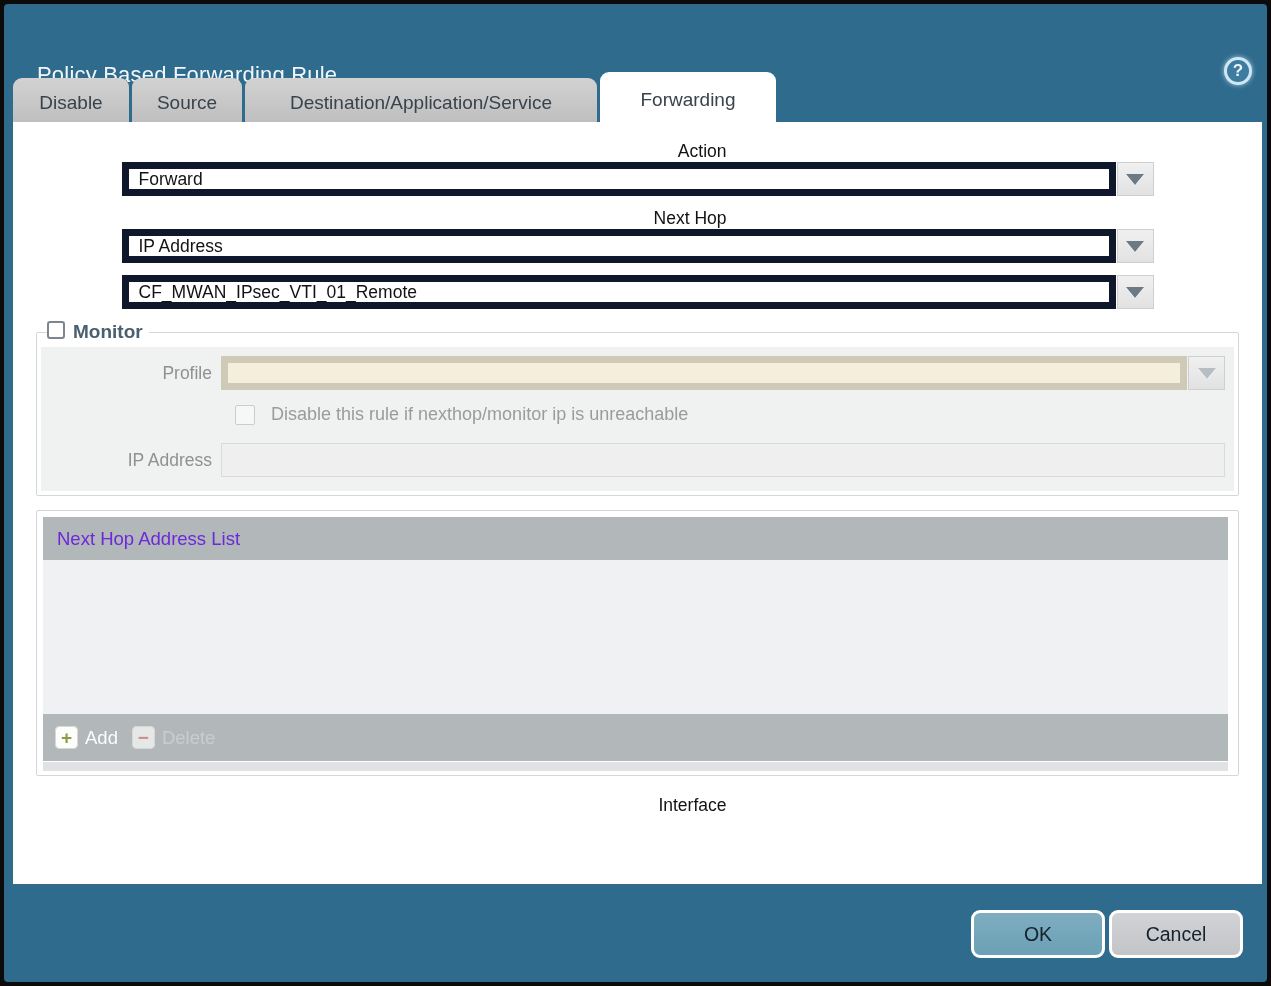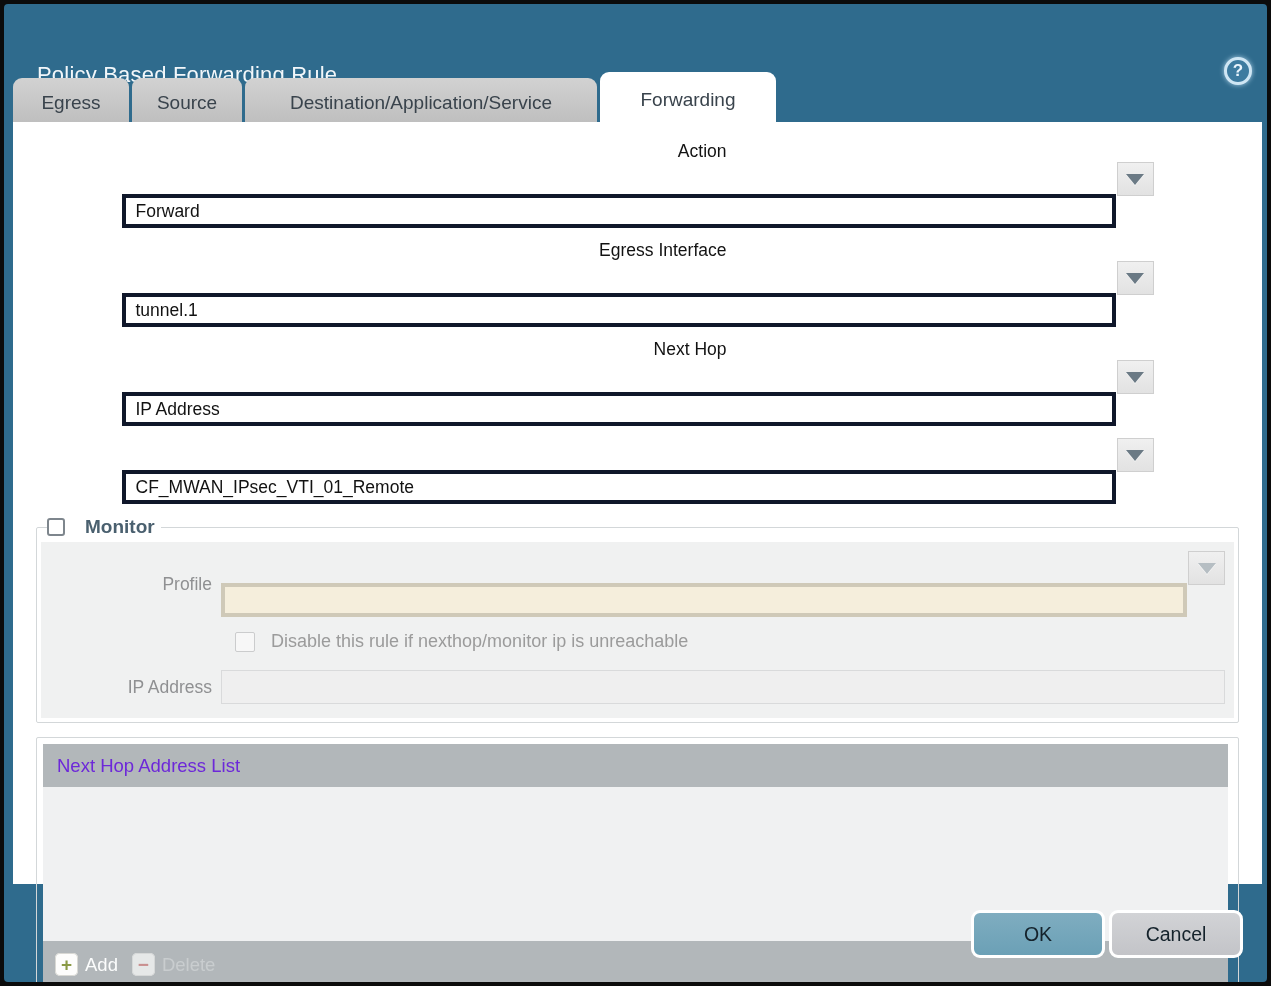--- a/index.html
+++ b/index.html
@@ -21,31 +21,31 @@
          color:#39434c; font-size:19px; cursor:pointer; }
   .tab.t0 { width:116px; } .tab.t1 { width:110px; } .tab.t2 { width:352px; } .tab.t3 { width:176px; }
   .tab.active { background:#ffffff; height:56px; color:#39434c; }
 
   
   .content { position:absolute; left:9px; top:118px; width:1249px; height:762px; background:#ffffff; padding-top:19px; }
 
   .row { display:flex; align-items:center; margin-bottom:12px;flex-direction:column; }
   .row .lbl { width:196px; text-align:right; padding-right:9px; font-size:17.5px; color:#121212; }
   .fieldwrap { display:flex; align-items:stretch; }
-  .combo { width:994px; height:34px; border:4px solid #0f172a; background:#fff; display:flex; align-items:center;
-           padding-left:10px; font-size:17.5px; color:#121212;margin-top:32px; }
+  .combo { width:994px; height:34px; border:7px solid #0f172a; background:#fff; display:flex; align-items:center;
+           padding-left:10px; font-size:17.5px; color:#121212; }
   .ddbtn { width:37px; height:34px; margin-left:1px; background:linear-gradient(#f0f0f0,#e2e2e2);
            border:1px solid #cfcfcf; display:grid; place-items:center; cursor:pointer; }
   .arrow { width:0; height:0; border-left:9px solid transparent; border-right:9px solid transparent;
            border-top:11px solid #6b7a85; filter:drop-shadow(0 1px 0 rgba(255,255,255,.6)); }
   .ddbtn.disabled .arrow { border-top-color:#b6bec3; }
 
   
   fieldset { border:1px solid #d3d7d9; border-radius:2px; margin:4px 23px 0 23px; padding:4px; }
-  legend { display:flex; align-items:center; gap:20px; margin-left:6px; padding:0 6px 0 0; }
+  legend { display:flex; align-items:flex-start; gap:8px; margin-left:6px; padding:0 6px 0 0; }
   legend .cb { width:18px; height:18px; border:2px solid #7e868d; border-radius:3px; background:#fff; cursor:pointer; }
   legend .cap { font-size:19px; font-weight:bold; color:#4a606f; }
 
   .monitor-panel { background:#f0f1f1; padding:9px 0 12px 0; }
   .mrow { display:flex; align-items:center; margin-bottom:10px; }
   .mrow .lbl { width:180px; text-align:right; padding-right:9px; font-size:17.5px; color:#8f9092; }
   .combo.beige { background:#f5eedc; border-color:#cfc9b8; width:966px; }
   .input-dis { width:1004px; height:34px; background:#efefef; border:1px solid #d9dadb; }
   .subcheck { display:flex; align-items:center; margin:14px 0 18px 194px; gap:16px; }
   .subcheck .cb2 { width:20px; height:20px; border:1px solid #cbcccd; border-radius:2px; background:#f7f7f7; }
@@ -82,47 +82,38 @@
 
 <div class="frame">
   <div class="dialog">
 
     <div class="titlebar">
       <div class="title">Policy Based Forwarding Rule</div>
       <div class="help">?</div>
     </div>
 
     <div class="tabs">
-      <div class="tab t0">Egress</div>
+      <div class="tab t0">Disable</div>
       <div class="tab t1">Source</div>
       <div class="tab t2">Destination/Application/Service</div>
       <div class="tab t3 active">Forwarding</div>
     </div>
 
     <div class="content">
 
       <div class="row">
         <div class="lbl">Action</div>
         <div class="fieldwrap">
           <div class="combo">Forward</div>
           <div class="ddbtn">
               <span class="arrow"></span>
             </div>
         </div>
       </div>
 
-      <div class="row">
-        <div class="lbl">Egress Interface</div>
-        <div class="fieldwrap">
-          <div class="combo">tunnel.1</div>
-          <div class="ddbtn">
-              <span class="arrow"></span>
-            </div>
-        </div>
-      </div>
 
       <div class="row">
         <div class="lbl">Next Hop</div>
         <div class="fieldwrap">
           <div class="combo">IP Address</div>
           <div class="ddbtn">
               <span class="arrow"></span>
             </div>
         </div>
       </div>

